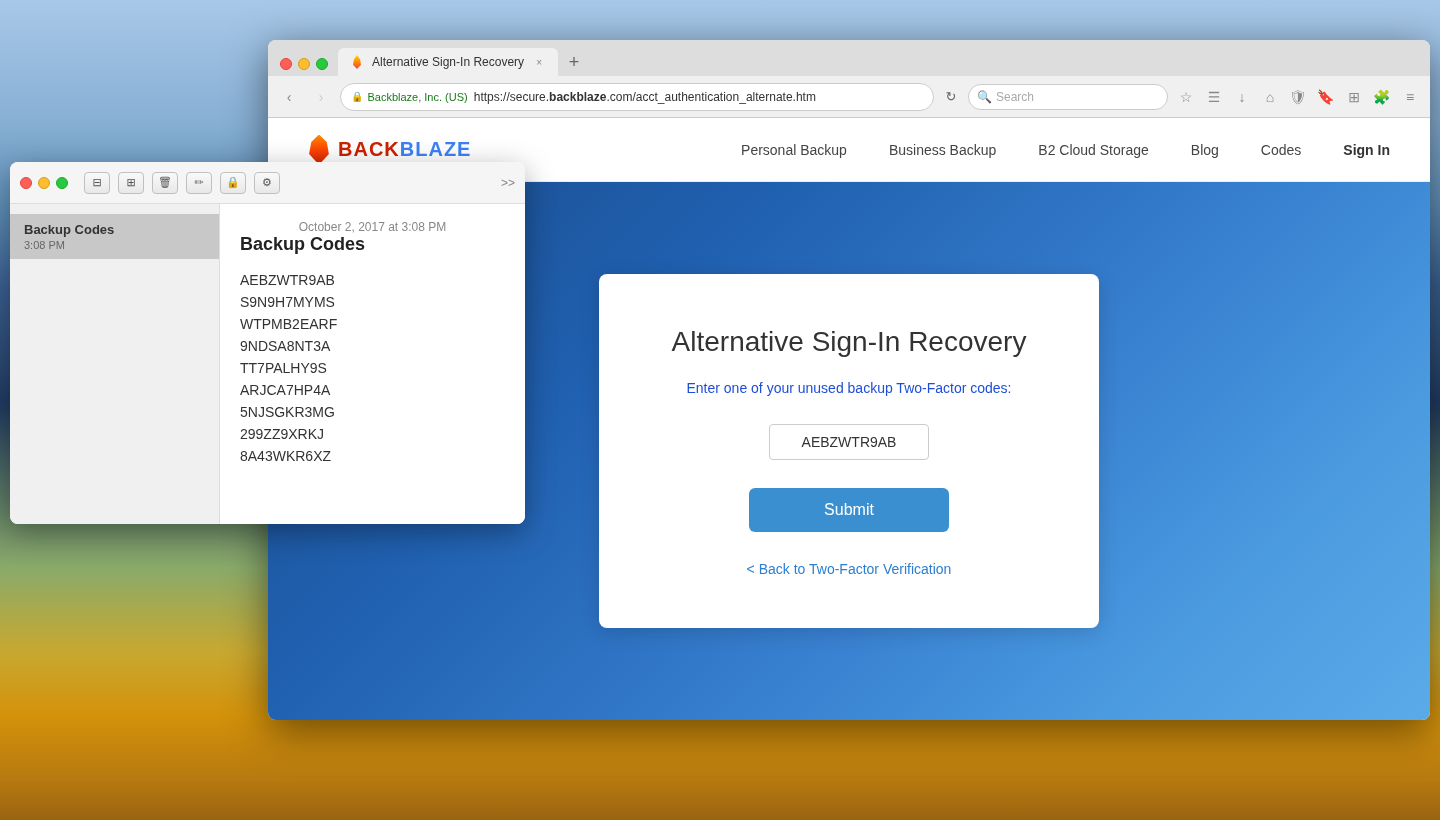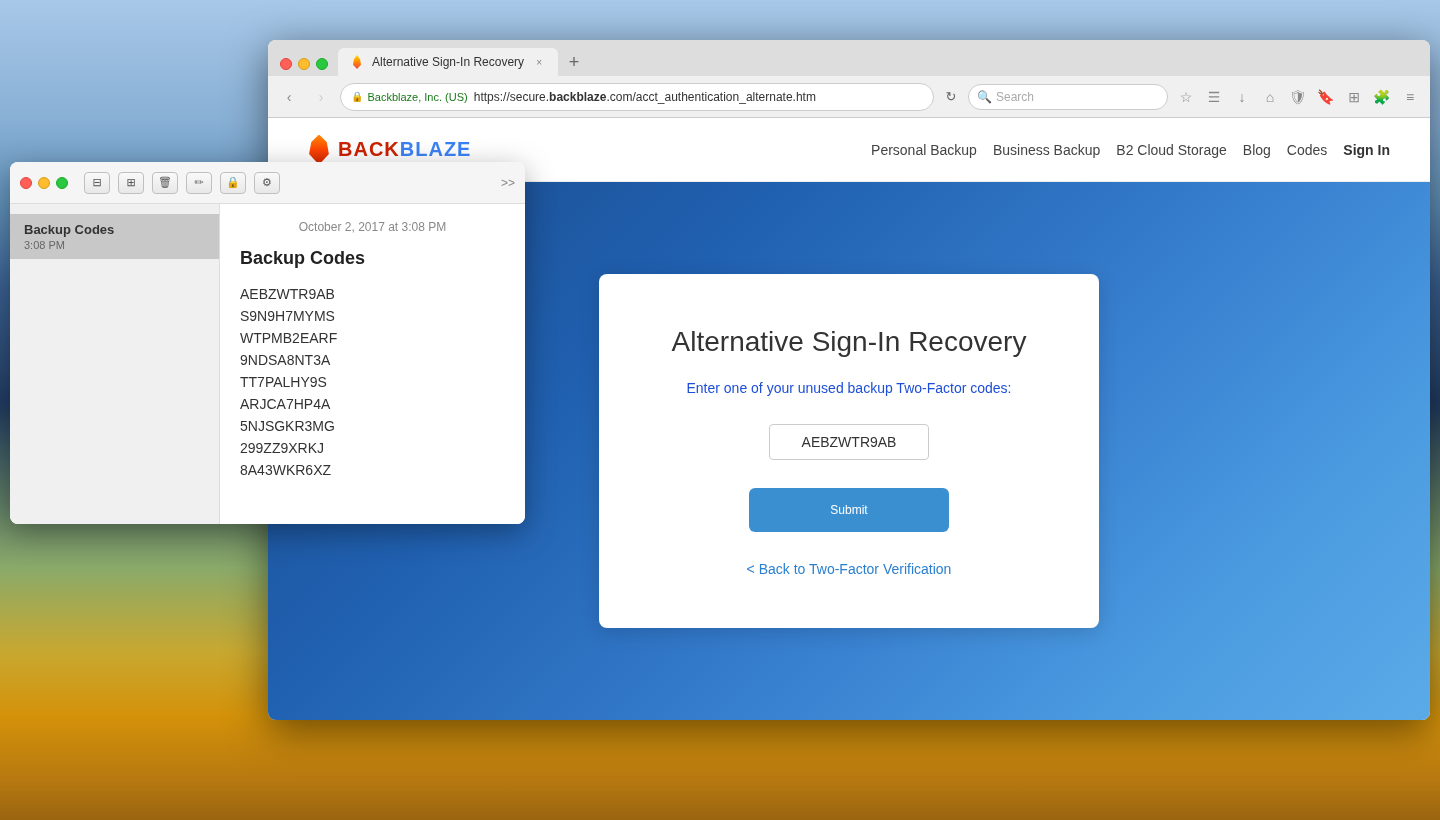--- a/index.html
+++ b/index.html
@@ -263,21 +263,21 @@
     .brand-name {
       font-size: 20px;
       font-weight: 700;
       letter-spacing: 1px;
       color: #333;
     }
     .brand-name span { color: #cc2200; }
     .nav-links {
       display: flex;
       align-items: flex-start;
-      gap: 16px;
+      gap: 42px;
       font-size: 14px;
       color: #444;
     }
     .nav-link { cursor: pointer; text-decoration: none; color: #444; }
     .nav-sign-in {
       font-weight: bold;
       color: #333;
       cursor: pointer;
     }
 
@@ -324,21 +324,21 @@
       display: block;
       margin: 0 auto 28px;
     }
     .submit-btn {
       width: 200px;
       height: 44px;
       background: #3a8fd0;
       color: white;
       border: none;
       border-radius: 6px;
-      font-size: 12px;
+      font-size: 16px;
       cursor: pointer;
       margin-bottom: 28px;
       display: block;
       margin-left: auto;
       margin-right: auto;
     }
     .back-link {
       color: #2a7fd0;
       font-size: 14px;
       cursor: pointer;
@@ -427,21 +427,20 @@
     
     .notes-content {
       flex: 1;
       padding: 16px 20px;
       background: white;
     }
     .notes-date {
       font-size: 12px;
       color: #888;
       text-align: center;
-      margin-bottom: 14px;
     }
     .notes-note-title {
       font-size: 18px;
       font-weight: bold;
       color: #222;
       margin-bottom: 14px;
     }
     .notes-code-list {
       list-style: none;
       padding: 0;

